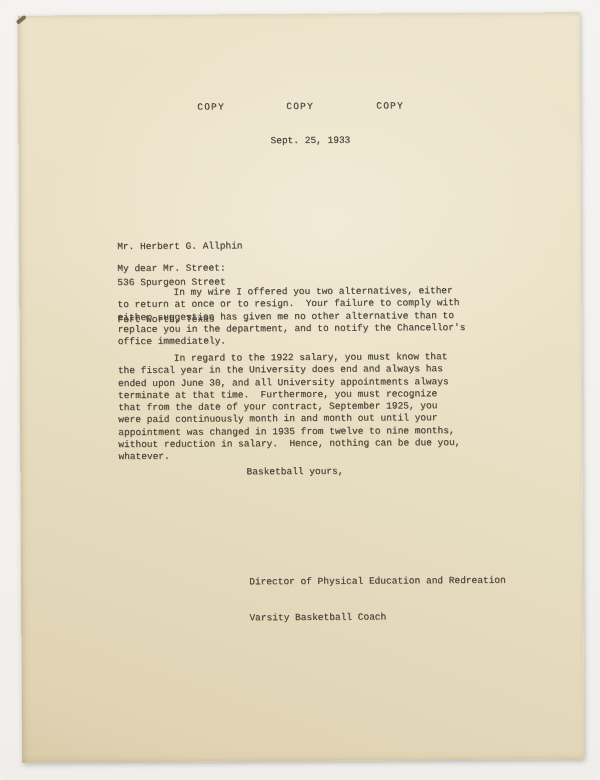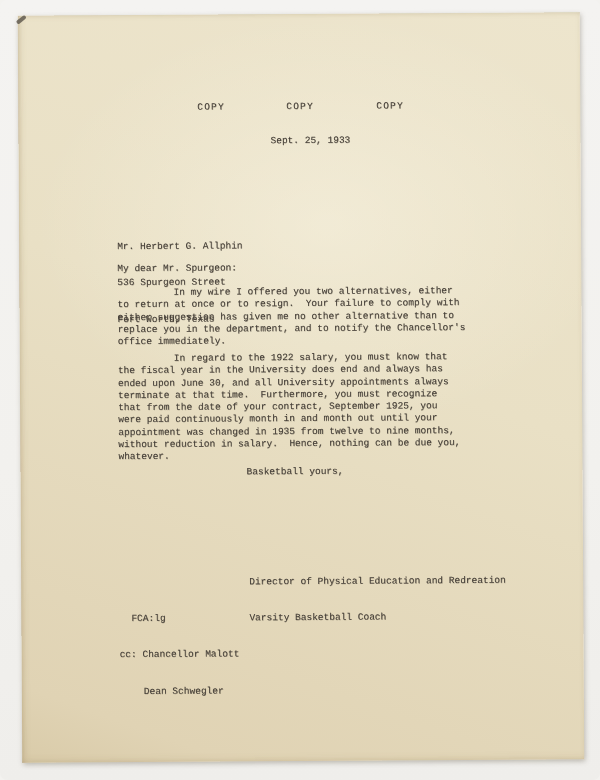--- a/index.html
+++ b/index.html
@@ -78,21 +78,21 @@
     <span class="txt stamp" style="left:358px; top:87px;">COPY</span>
 
     <span class="txt" style="left:252px; top:121px;">Sept. 25, 1933</span>
 
     <div class="txt" style="left:98px; top:201px;">
       <div>Mr. Herbert G. Allphin</div>
       <div>536 Spurgeon Street</div>
       <div>Fort Worth, Texas</div>
     </div>
 
-    <span class="txt" style="left:98px; top:248px;">My dear Mr. Spurgeon:</span>
+    <span class="txt" style="left:98px; top:248px;">My dear Mr. Street:</span>
 
     <div class="txt para" style="left:98px; top:272px;">In my wire I offered you two alternatives, either
 to return at once or to resign.  Your failure to comply with
 either suggestion has given me no other alternative than to
 replace you in the department, and to notify the Chancellor's
 office immediately.</div>
 
     <div class="txt para" style="left:98px; top:338px;">In regard to the 1922 salary, you must know that
 the fiscal year in the University does end and always has
 ended upon June 30, and all University appointments always
@@ -103,20 +103,15 @@
 without reduction in salary.  Hence, nothing can be due you,
 whatever.</div>
 
     <span class="txt" style="left:226px; top:452px;">Basketball yours,</span>
 
     <div class="txt" style="left:228px; top:537px;">
       <div>Director of Physical Education and Redreation</div>
       <div>Varsity Basketball Coach</div>
     </div>
 
-    <div class="txt" style="left:98px; top:573px;">
-      <div class="indent-ref">FCA:lg</div>
-      <div>cc: Chancellor Malott</div>
-      <div class="indent-dean">Dean Schwegler</div>
-    </div>
 
   </div>
 </div>
 
 </body></html>

